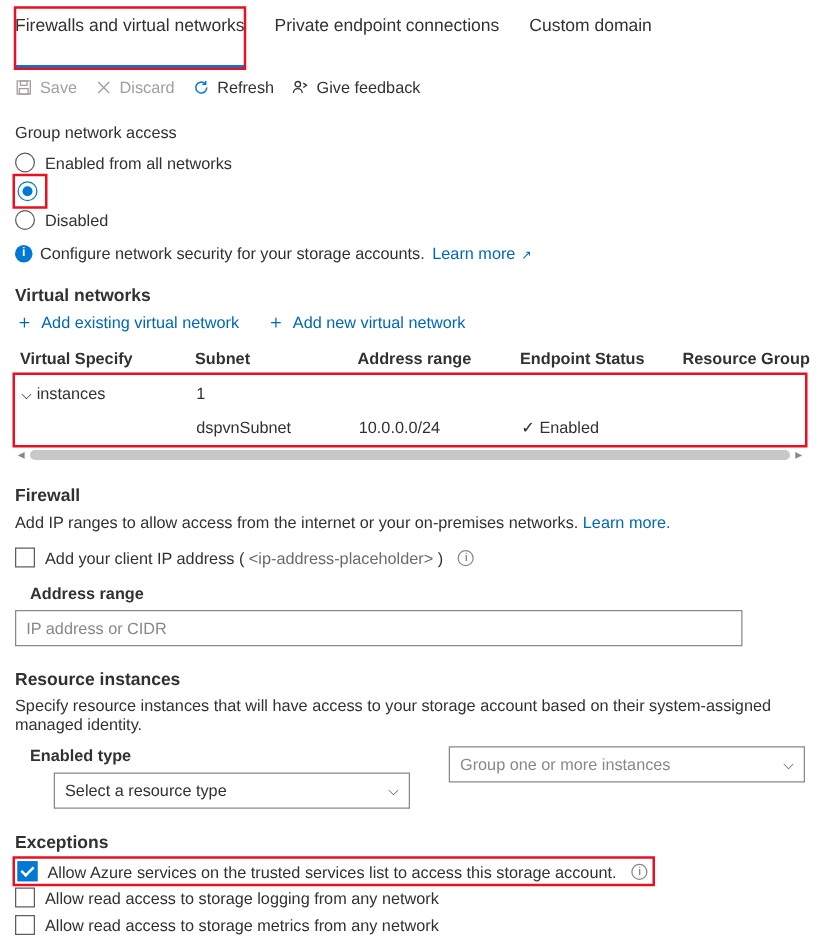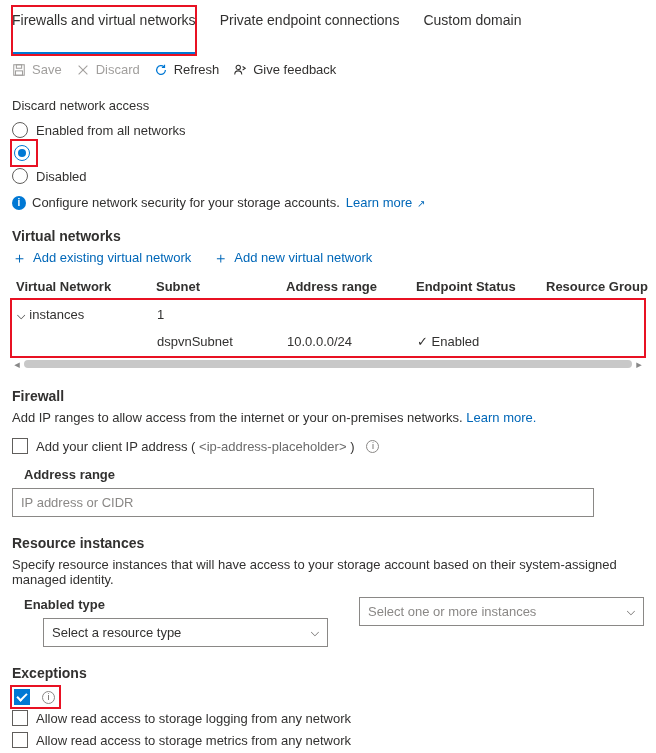--- a/index.html
+++ b/index.html
@@ -189,21 +189,21 @@
         <path d="M2 13c0-2.5 2-4 4-4s4 1.5 4 4"></path>
         <path d="M11 4l3 2-3 2"></path>
       </svg>
     <span>Give feedback</span>
   </span>
 </div>
 
 <div class="body">
 
   
-  <div class="section-label">Discard network access</div>
+  <div class="section-label">Group network access</div>
 
   <div class="radio-row">
     <span class="radio"></span>
     <span>Enabled from all networks</span>
   </div>
 
   <div class="radio-row hl-red-tight" style="padding:4px 6px 4px 2px; width:fit-content;">
     <span class="radio selected"></span>
   </div>
 
@@ -228,21 +228,21 @@
         <span>Add existing virtual network</span>
       </span>
     <span class="addlink">
         <span class="plus">＋</span>
         <span>Add new virtual network</span>
       </span>
   </div>
 
   <div class="vnet-table">
     <div class="vnet-head">
-      <span>Virtual Network</span>
+      <span>Virtual Specify</span>
       <span>Subnet</span>
       <span>Address range</span>
       <span>Endpoint Status</span>
       <span>Resource Group</span>
     </div>
 
     <div class="vnet-row-group hl-red-tight">
       <div class="vnet-row">
         <span><span class="chev">⌵</span><span>instances</span></span>
         <span>1</span>
@@ -287,31 +287,32 @@
   <div class="res-row">
     <div class="res-col" style="padding-left:12px">
       <span class="res-label">Enabled type</span>
       <div class="dropdown">
         <span>Select a resource type</span>
         <span class="dd-caret">⌵</span>
       </div>
     </div>
     <div class="res-col">
       <div class="dropdown placeholder">
-        <span>Select one or more instances</span>
+        <span>Group one or more instances</span>
         <span class="dd-caret">⌵</span>
       </div>
     </div>
   </div>
 
   
   <h3 class="sec">Exceptions</h3>
 
   <div class="check-row hl-red-tight" style="width:fit-content; padding:2px 4px 2px 2px;">
     <span class="checkbox checked"></span>
+    <span>Allow Azure services on the trusted services list to access this storage account.</span>
     <span class="info-circle">i</span>
   </div>
   <div class="check-row">
     <span class="checkbox"></span>
     <span>Allow read access to storage logging from any network</span>
   </div>
   <div class="check-row">
     <span class="checkbox"></span>
     <span>Allow read access to storage metrics from any network</span>
   </div>

